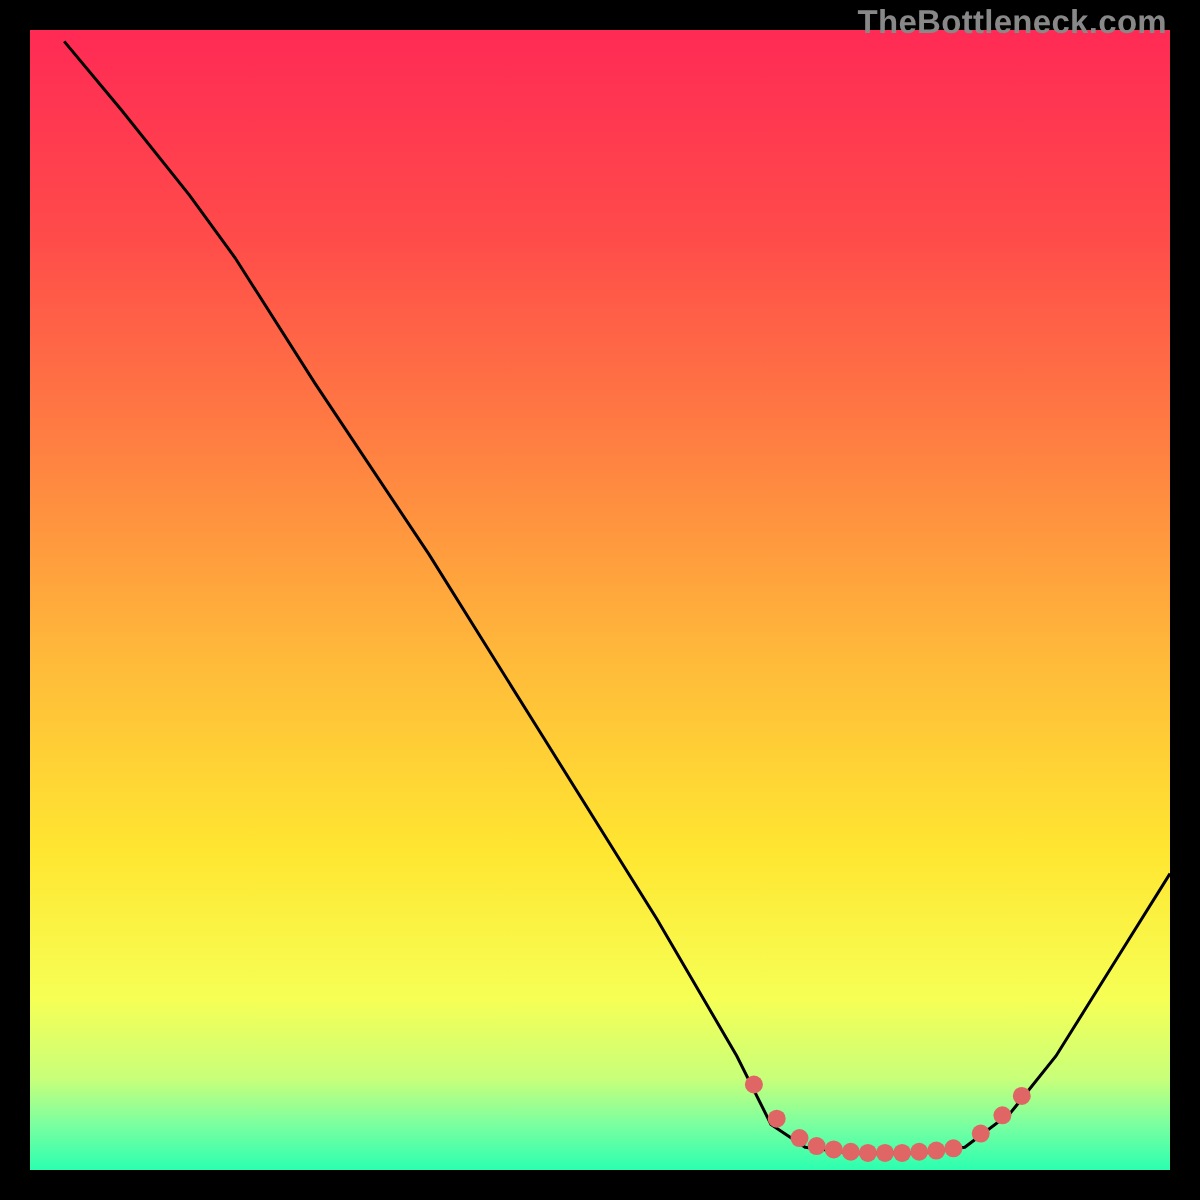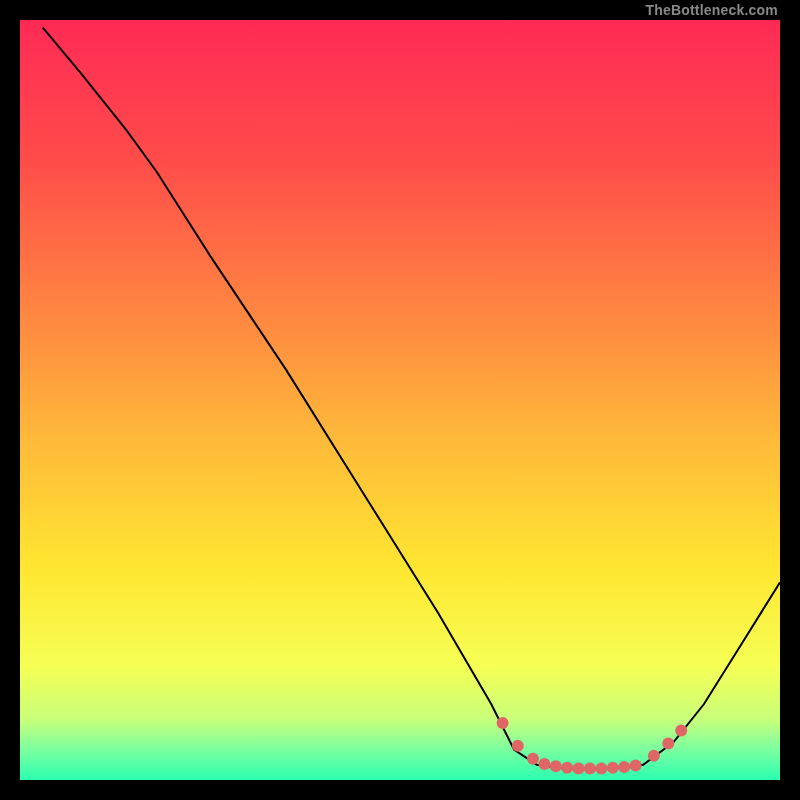--- a/index.html
+++ b/index.html
@@ -23,21 +23,21 @@
     left: 20px;
     top: 20px;
     width: 760px;
     height: 760px;
   }
   .watermark {
     position: absolute;
     top: 2px;
     right: 22px;
     font-family: Arial, Helvetica, sans-serif;
-    font-size: 14px;
+    font-size: 22px;
     font-weight: bold;
     color: #888888;
     letter-spacing: 0.2px;
   }
   svg { display: block; }
 </style>
 </head>
 <body>
 
 <div class="frame">

